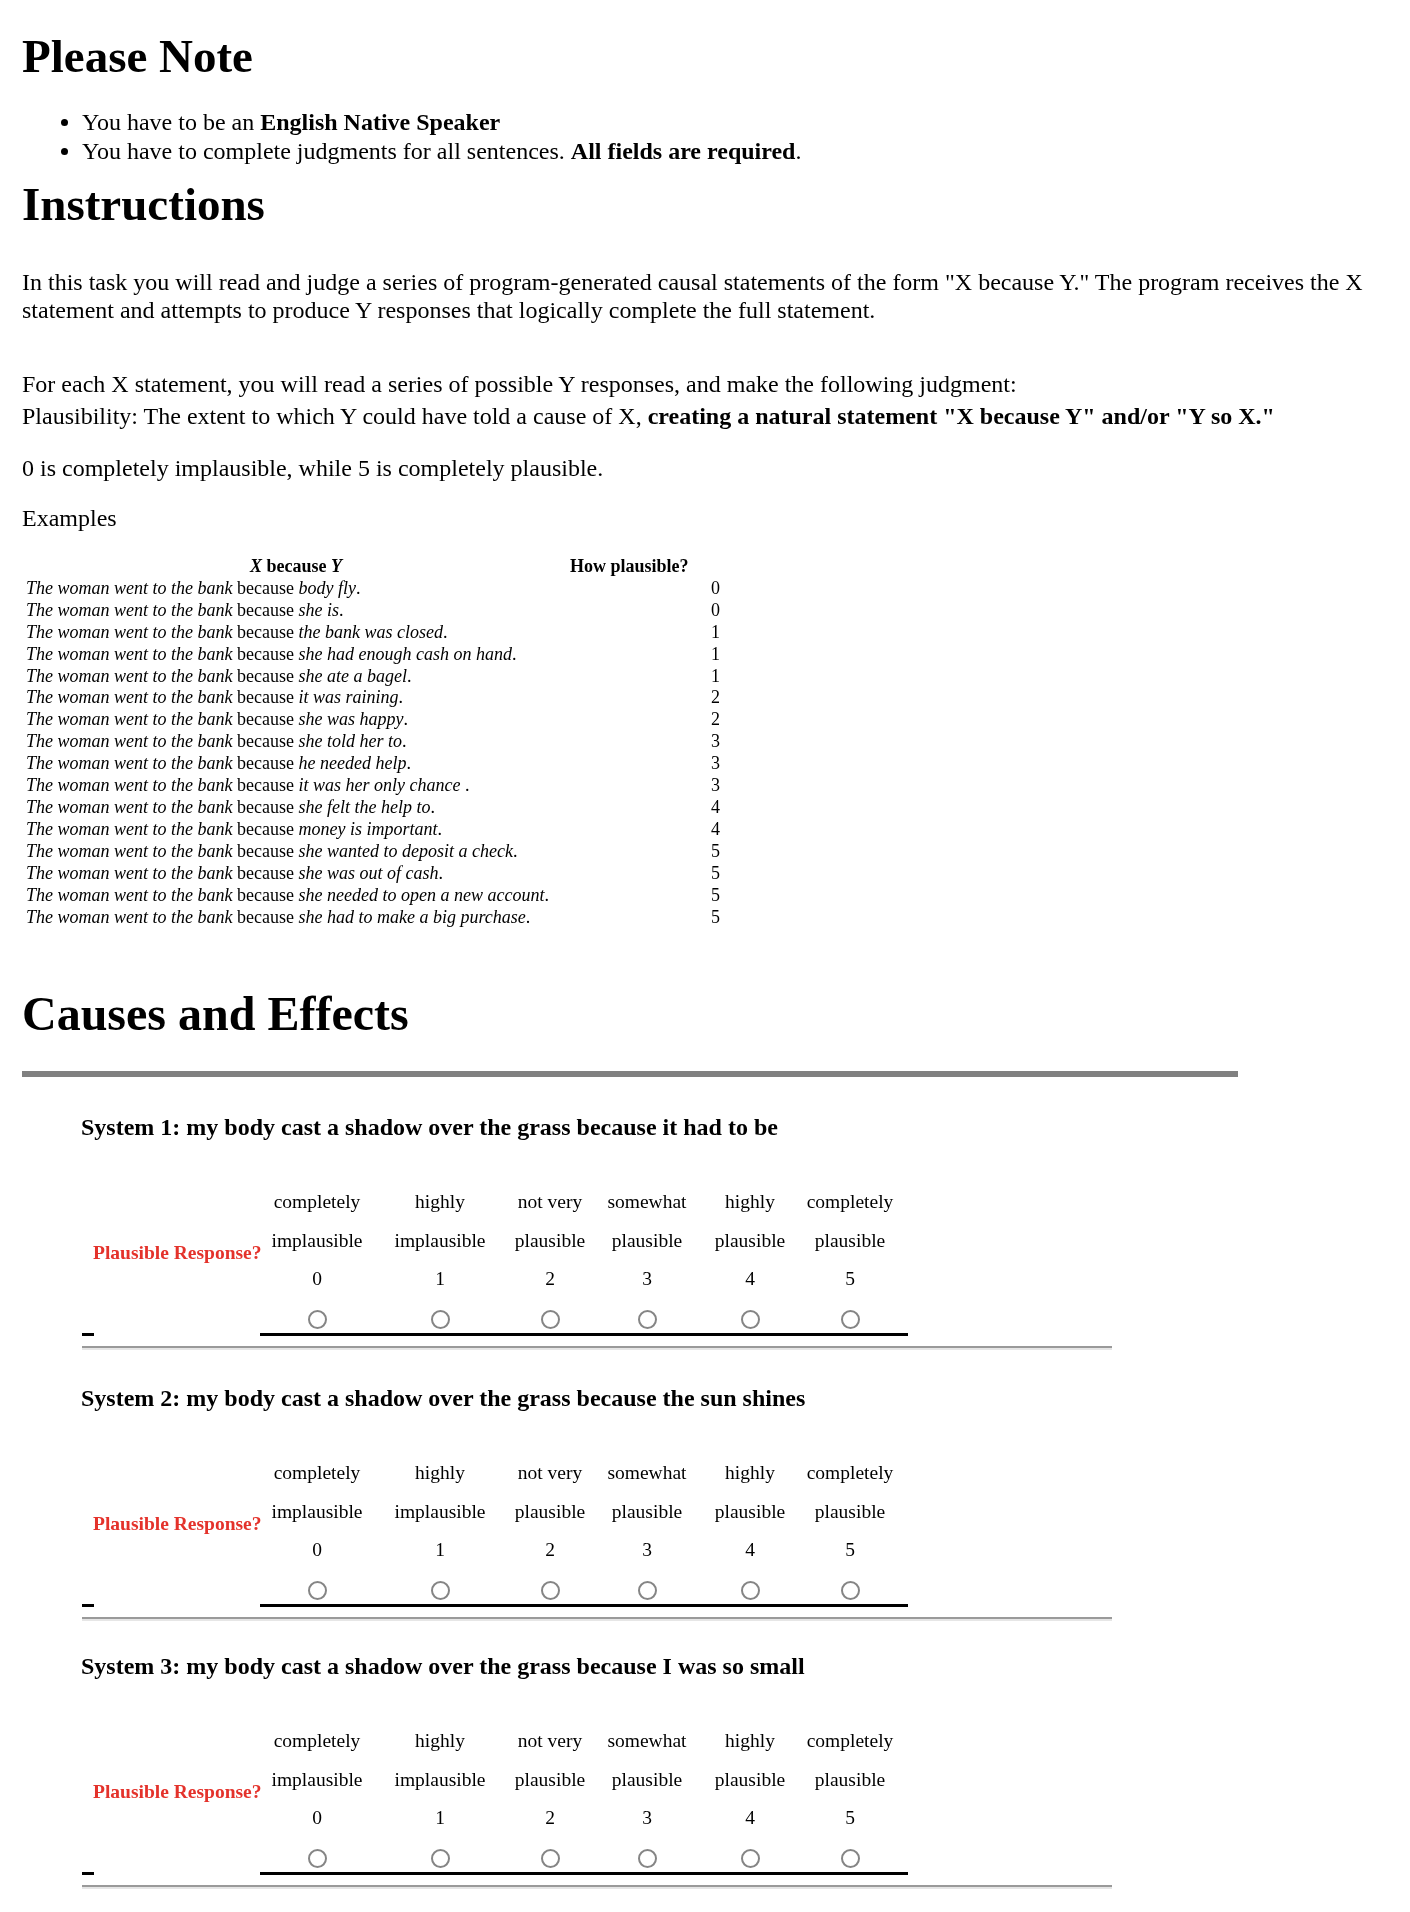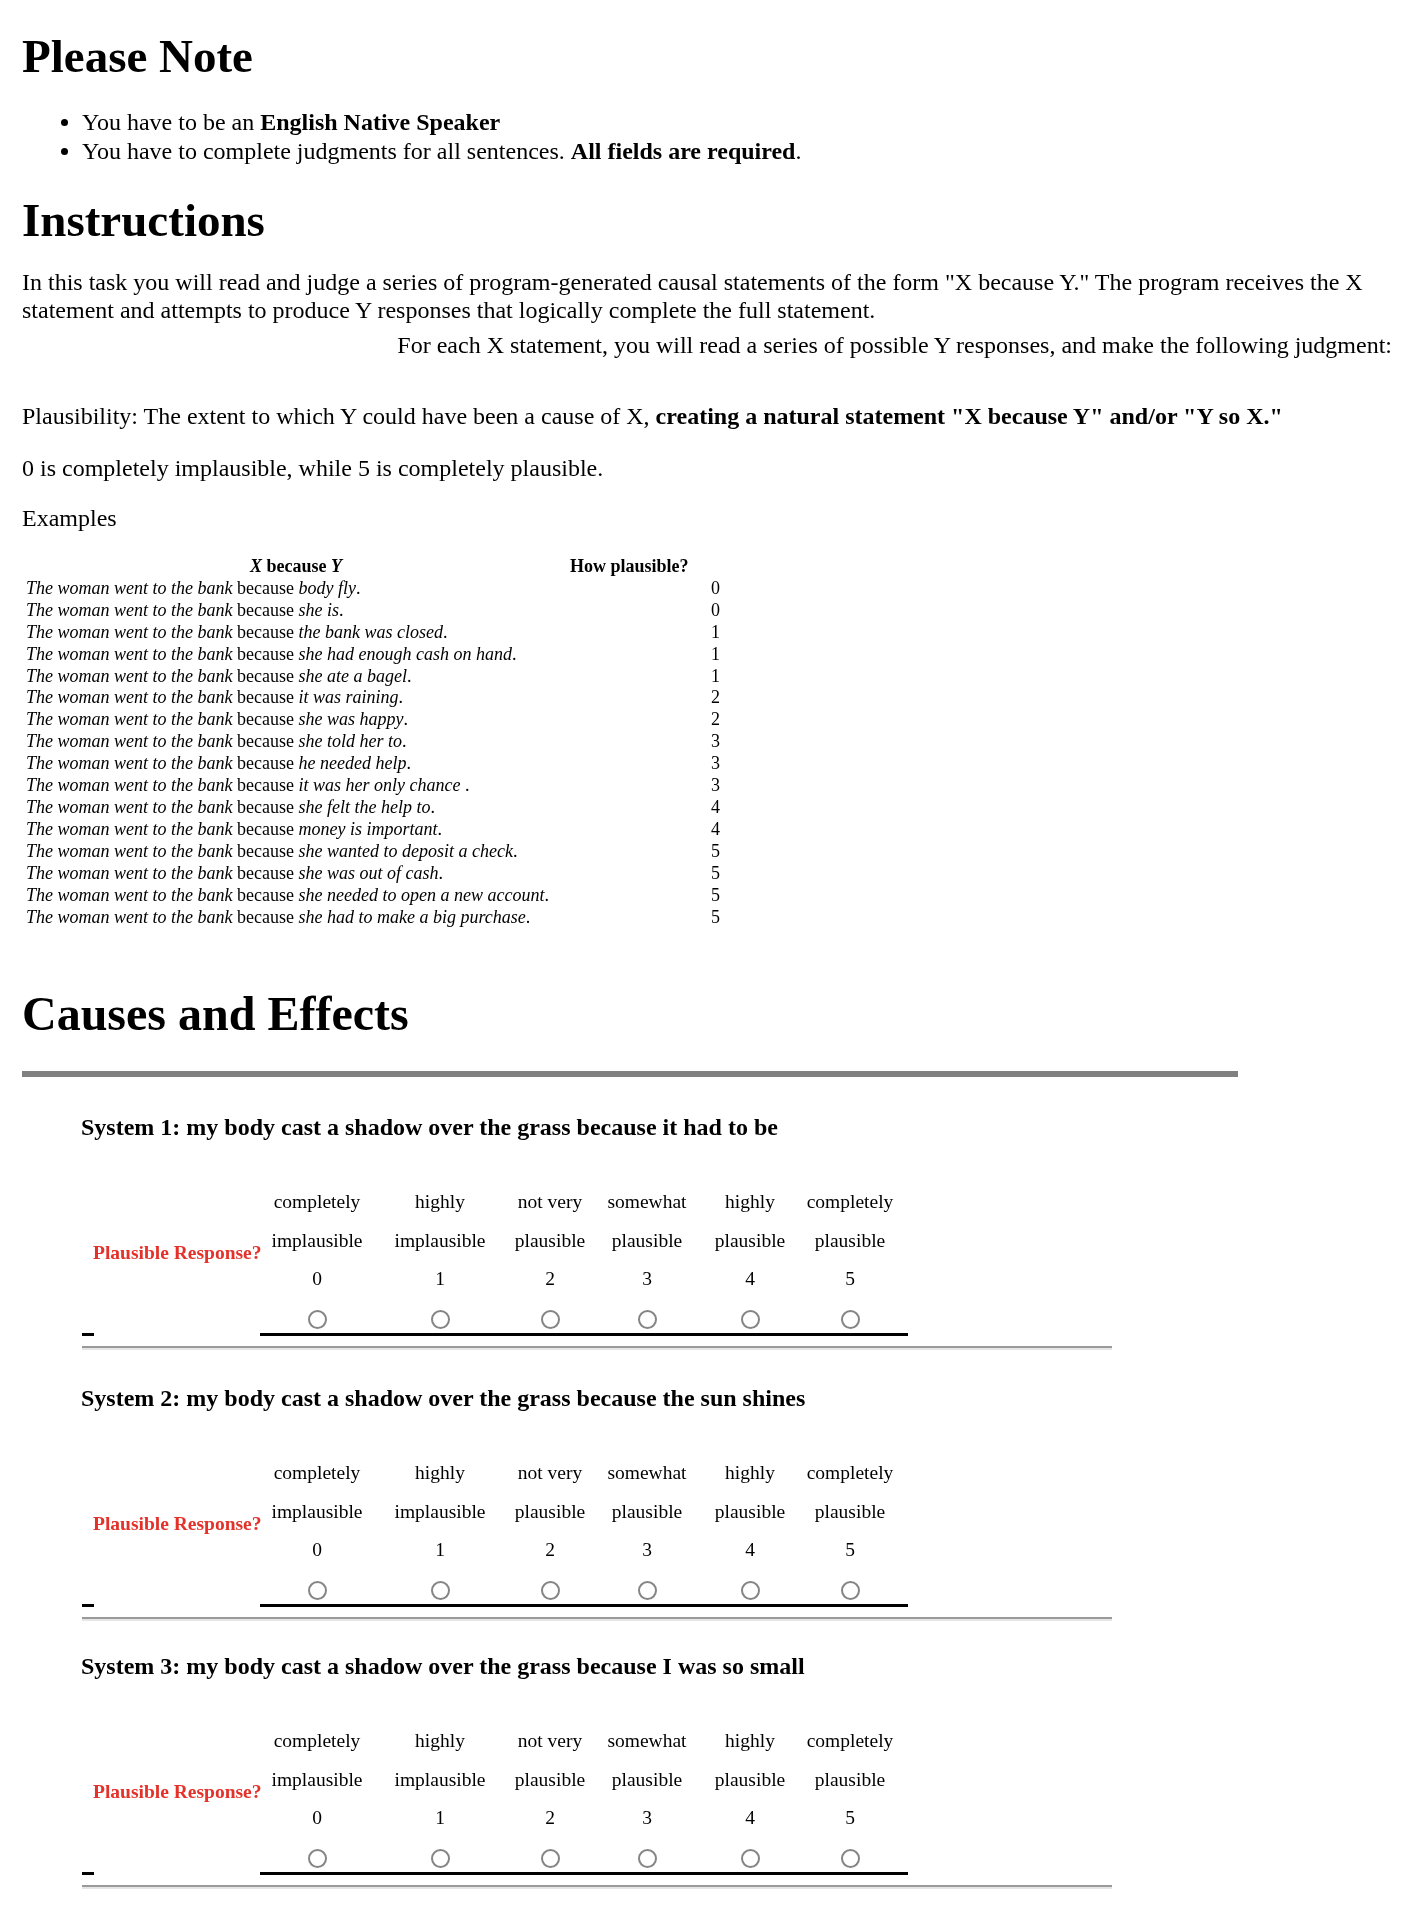--- a/index.html
+++ b/index.html
@@ -6,29 +6,29 @@
   body {
     width: 1410px; height: 1912px; position: relative; overflow: hidden;
     font-family: "Liberation Serif", "DejaVu Serif", serif;
     color: #000; font-size: 24px;
   }
   h2.sec {
     position: absolute; left: 22px; margin: 0;
     font-size: 47px; font-weight: bold; line-height: 40px;
   }
   #h-note { top: 36px; }
-  #h-instr { top: 200px; }
+  #h-instr { top: 184px; }
   ul.notes {
     position: absolute; left: 0; top: 108px; margin: 0; padding: 0 0 0 82px;
     list-style: disc; font-size: 24px; line-height: 29px;
   }
   ul.notes li { padding-left: 0; }
   .para { position: absolute; left: 22px; width: 1370px; margin: 0; font-size: 24px; line-height: 28px; white-space: normal; }
   #p1 { top: 268px; }
-  #p2 { top: 331px; text-align: right; }
+  #p2 { top: 370px; }
   #p3 { top: 402px; }
   #p4 { top: 454px; }
   #p5 { top: 504px; }
 
   table.examples {
     position: absolute; left: 24px; top: 556px; border-collapse: collapse;
     font-size: 18px; line-height: 21.9px;
   }
   table.examples td, table.examples th { padding: 0 2px; vertical-align: top; margin-left: 18px; }
   table.examples th { font-weight: bold; }
@@ -73,21 +73,21 @@
 
 <h2 class="sec" id="h-note">Please Note</h2>
 <ul class="notes">
   <li><span>You have to be an </span><b>English Native Speaker</b><span></span></li>
   <li><span>You have to complete judgments for all sentences. </span><b>All fields are required</b><span>.</span></li>
 </ul>
 
 <h2 class="sec" id="h-instr">Instructions</h2>
 <p class="para" id="p1">In this task you will read and judge a series of program-generated causal statements of the form "X because Y." The program receives the X statement and attempts to produce Y responses that logically complete the full statement.</p>
 <p class="para" id="p2">For each X statement, you will read a series of possible Y responses, and make the following judgment:</p>
-<p class="para" id="p3"><span>Plausibility: The extent to which Y could have been a cause of X, </span><b>creating a natural statement "X because Y" and/or "Y so X."</b></p>
+<p class="para" id="p3"><span>Plausibility: The extent to which Y could have told a cause of X, </span><b>creating a natural statement "X because Y" and/or "Y so X."</b></p>
 <p class="para" id="p4">0 is completely implausible, while 5 is completely plausible.</p>
 <p class="para" id="p5">Examples</p>
 
 <table class="examples">
   <thead>
     <tr>
       <th class="col-x"><i>X</i><span style="white-space:pre"> because </span><i>Y</i></th>
       <th class="col-p">How plausible?</th>
     </tr>
   </thead>

